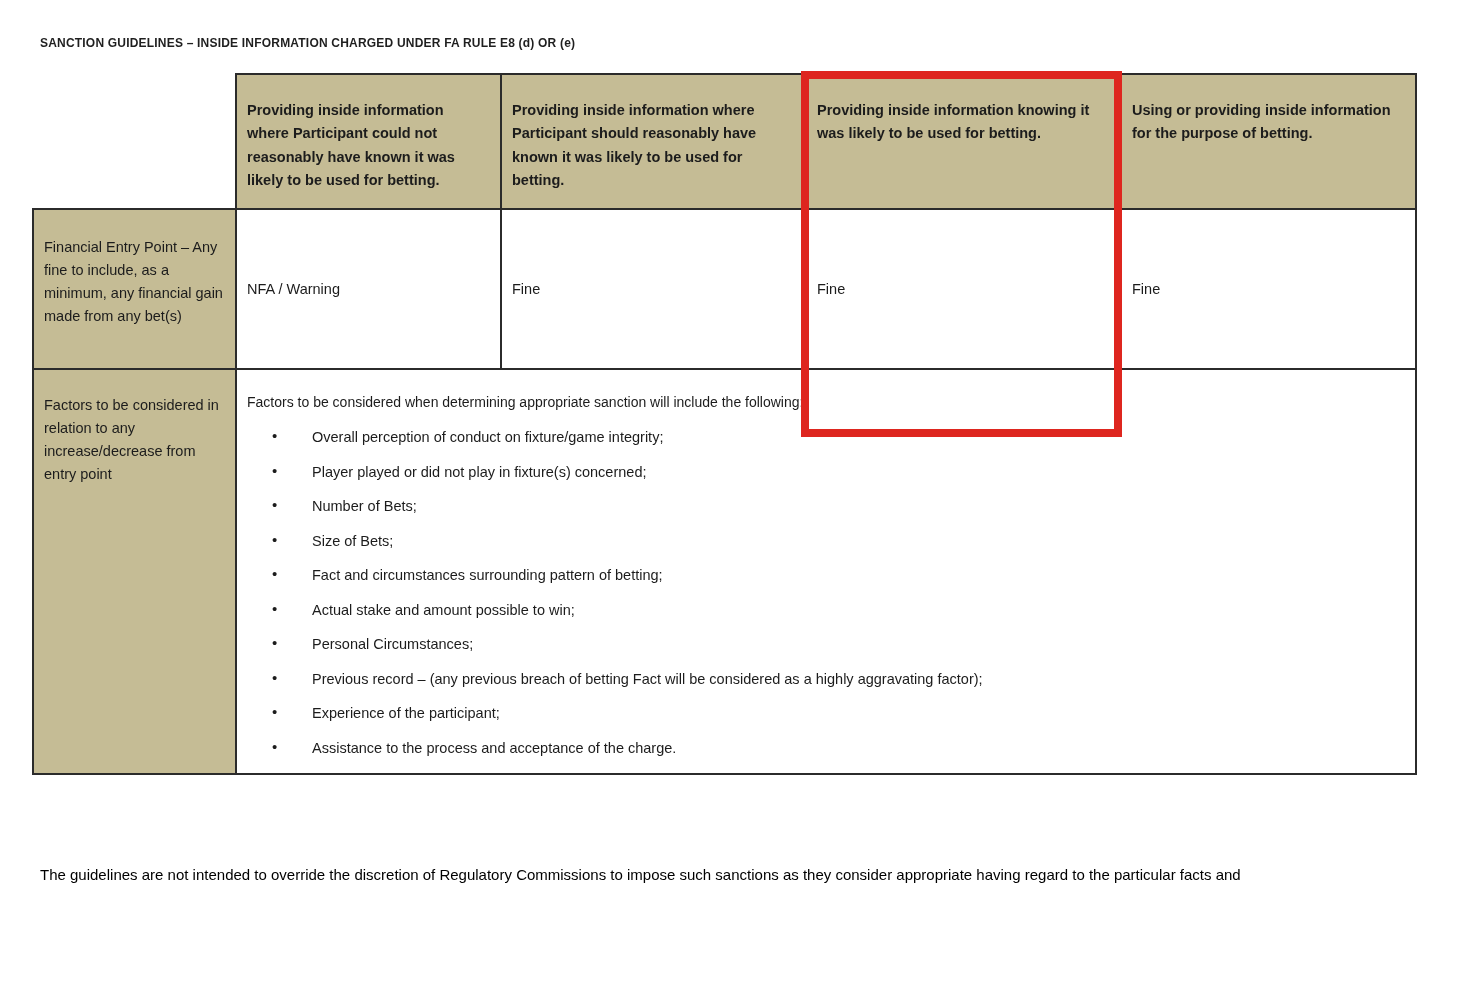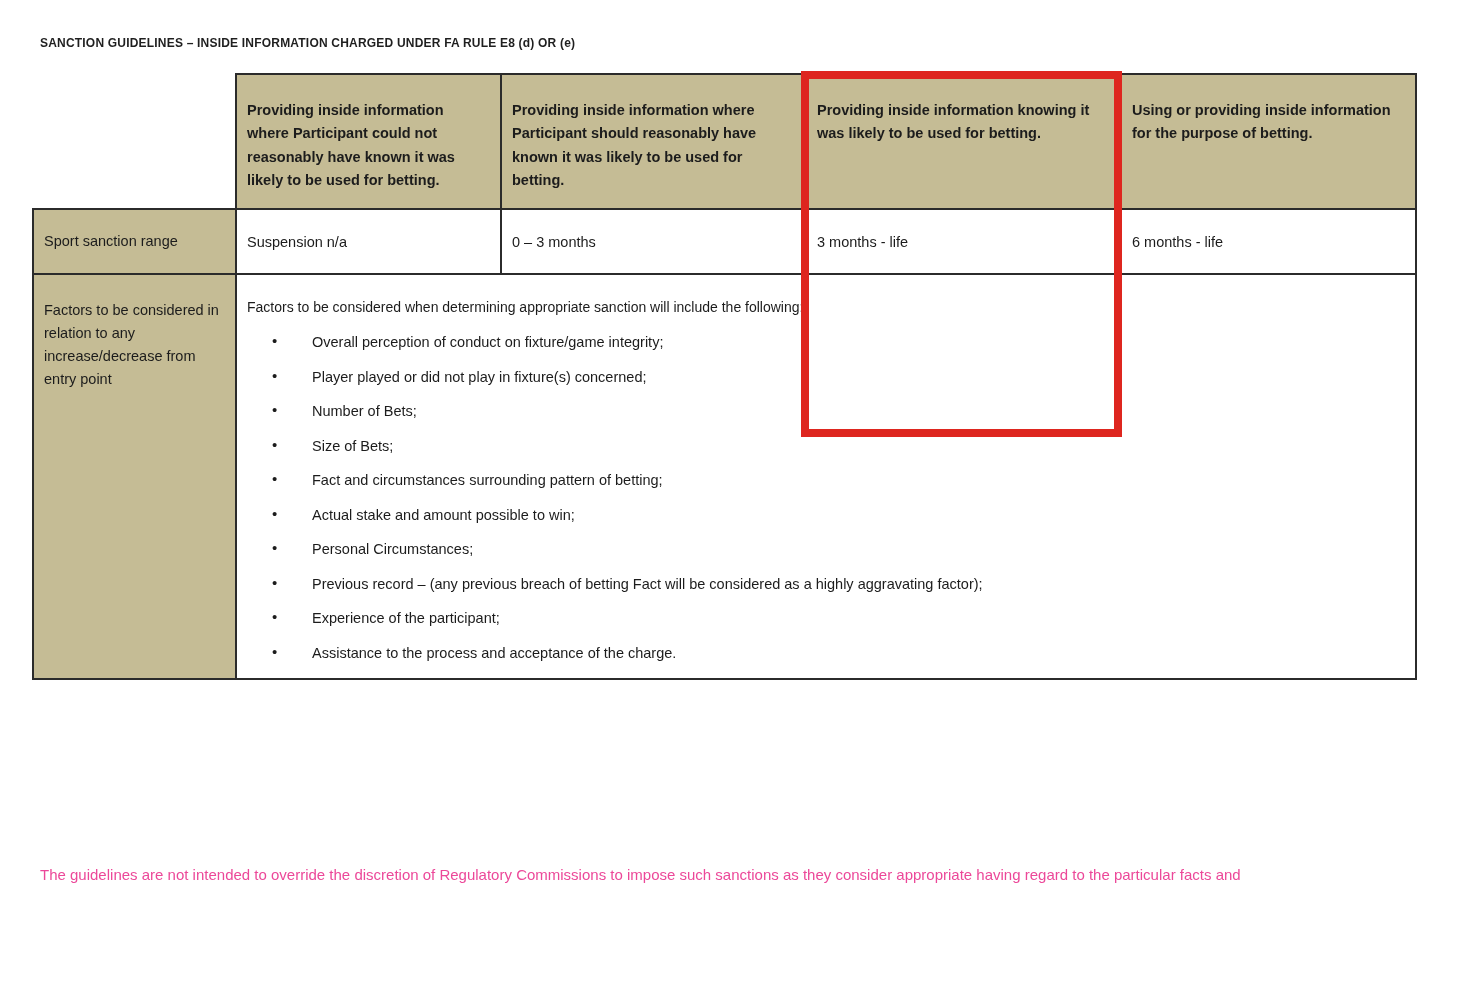--- a/index.html
+++ b/index.html
@@ -107,21 +107,21 @@
     border: 8px solid #de261f;
     pointer-events: none;
     z-index: 5;
   }
   .doc-footer {
     position: absolute;
     left: 40px;
     top: 858px;
     width: 1360px;
     font-size: 15px;
-    color: #ec4899;
+    color: #000000;
   }
   .doc-footer .line {
     line-height: 33px;
   }
 </style>
 </head>
 <body>
 
 <div class="page">
 
@@ -130,28 +130,28 @@
   <table class="sanctions">
     <tbody>
         <tr class="r-header">
       <td class="corner-empty col-label"></td>
       <td class="head-cell col-c1">Providing inside information where Participant could not reasonably have known it was likely to be used for betting.</td>
       <td class="head-cell col-c2">Providing inside information where Participant should reasonably have known it was likely to be used for betting.</td>
       <td class="head-cell col-c3">Providing inside information knowing it was likely to be used for betting.</td>
       <td class="head-cell col-c4">Using or providing inside information for the purpose of betting.</td>
     </tr>
 
+    <tr class="r-financial">
+      <td class="label-cell label-top col-label">Financial Entry Point – Any fine to include, as a minimum, any financial gain made from any bet(s)</td>
+      <td class="data-cell col-c1">NFA / Warning</td>
+      <td class="data-cell col-c2">Fine</td>
+      <td class="data-cell col-c3">Fine</td>
+      <td class="data-cell col-c4">Fine</td>
+    </tr>
 
-    <tr class="r-sport">
-      <td class="label-cell label-mid col-label">Sport sanction range</td>
-      <td class="data-cell col-c1">Suspension n/a</td>
-      <td class="data-cell col-c2">0 – 3 months</td>
-      <td class="data-cell col-c3">3 months - life</td>
-      <td class="data-cell col-c4">6 months - life</td>
-    </tr>
 
     <tr class="r-factors">
       <td class="label-cell label-top3 col-label">Factors to be considered in relation to any increase/decrease from entry point</td>
       <td class="factors-cell" colspan="4">
         <div class="factors-intro">Factors to be considered when determining appropriate sanction will include the following:</div>
         <ul class="factors-list">
           <li><span class="bullet">•</span><span>Overall perception of conduct on fixture/game integrity;</span></li>
           <li><span class="bullet">•</span><span>Player played or did not play in fixture(s) concerned;</span></li>
           <li><span class="bullet">•</span><span>Number of Bets;</span></li>
           <li><span class="bullet">•</span><span>Size of Bets;</span></li>

